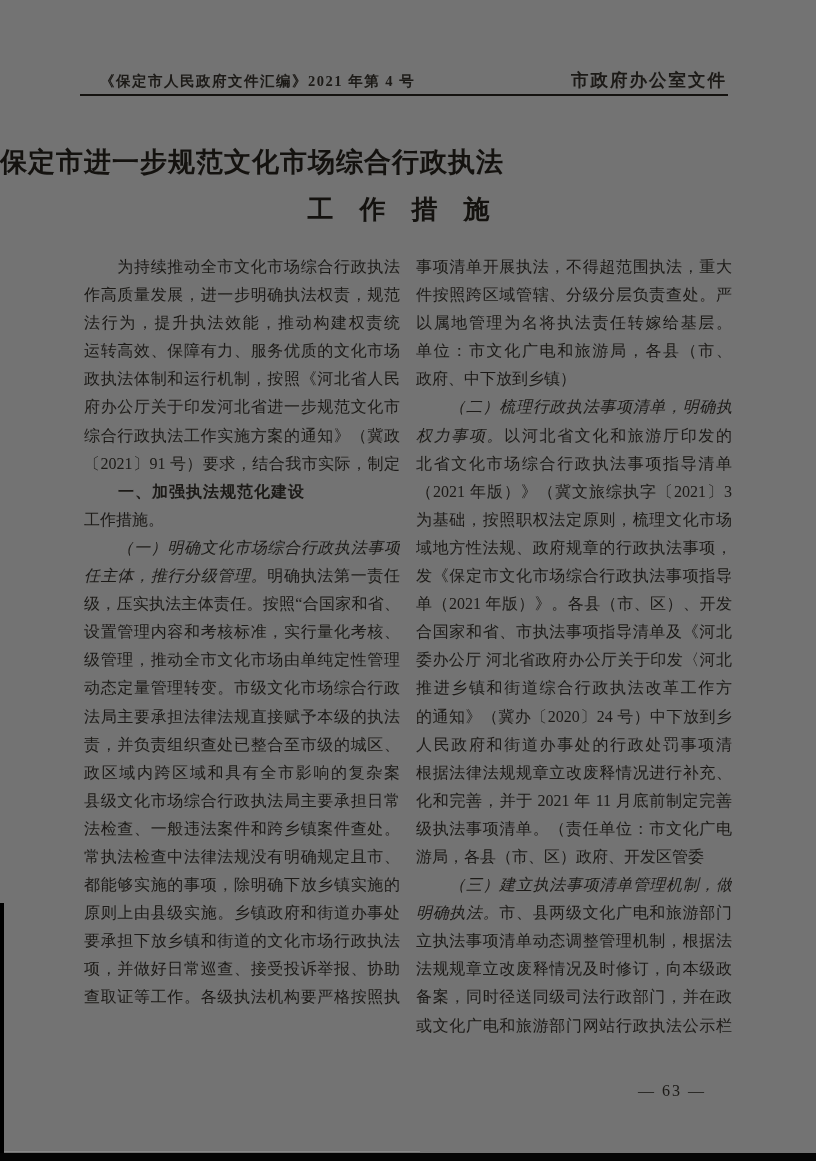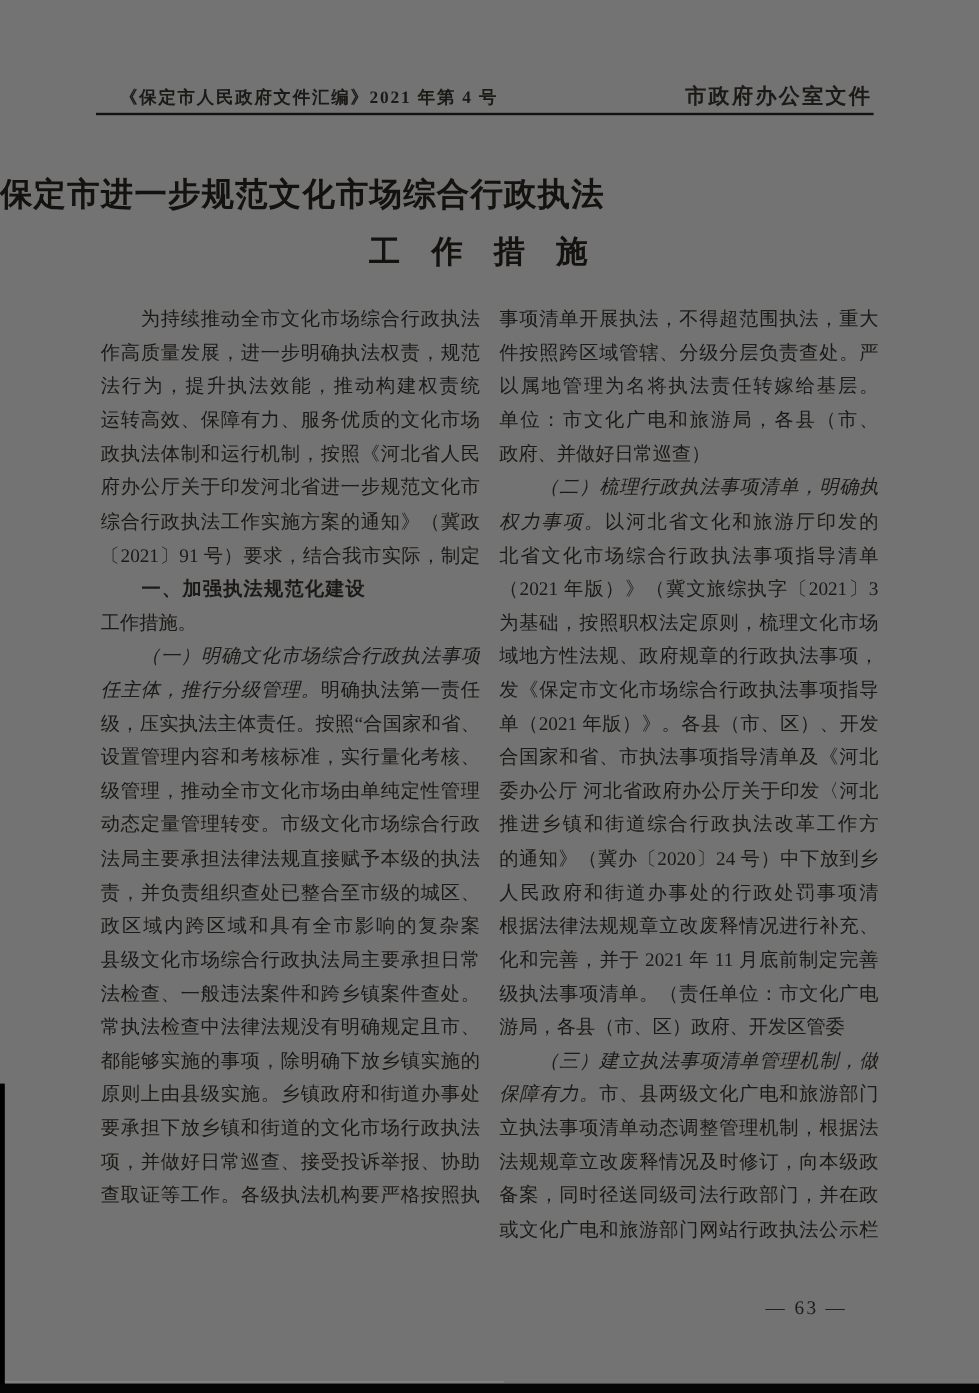--- a/index.html
+++ b/index.html
@@ -123,40 +123,40 @@
       <div class="line"><span class="seg normal">要承担下放乡镇和街道的文化市场行政执法事</span></div>
       <div class="line"><span class="seg normal">项，并做好日常巡查、接受投诉举报、协助调</span></div>
       <div class="line"><span class="seg normal">查取证等工作。各级执法机构要严格按照执法</span></div>
     </div>
 
   <div class="col col-right">
       <div class="line"><span class="seg normal">事项清单开展执法，不得超范围执法，重大案</span></div>
       <div class="line"><span class="seg normal">件按照跨区域管辖、分级分层负责查处。严禁</span></div>
       <div class="line"><span class="seg normal">以属地管理为名将执法责任转嫁给基层。（责任</span></div>
       <div class="line"><span class="seg normal">单位：市文化广电和旅游局，各县（市、区）</span></div>
-      <div class="line end"><span class="seg normal">政府、并做好日常巡查）</span></div>
+      <div class="line end"><span class="seg normal">政府、中下放到乡镇）</span></div>
       <div class="line"><span class="seg kai">　　（二）梳理行政执法事项清单，明确执法</span></div>
       <div class="line"><span class="seg kai">权力事项。</span><span class="seg normal">以河北省文化和旅游厅印发的《河</span></div>
       <div class="line"><span class="seg normal">北省文化市场综合行政执法事项指导清单</span></div>
       <div class="line"><span class="seg normal">（2021 年版）》（冀文旅综执字〔2021〕3 号）</span></div>
       <div class="line"><span class="seg normal">为基础，按照职权法定原则，梳理文化市场领</span></div>
       <div class="line"><span class="seg normal">域地方性法规、政府规章的行政执法事项，印</span></div>
       <div class="line"><span class="seg normal">发《保定市文化市场综合行政执法事项指导清</span></div>
       <div class="line"><span class="seg normal">单（2021 年版）》。各县（市、区）、开发区结</span></div>
       <div class="line"><span class="seg normal">合国家和省、市执法事项指导清单及《河北省</span></div>
       <div class="line"><span class="seg normal">委办公厅 河北省政府办公厅关于印发〈河北省</span></div>
       <div class="line"><span class="seg normal">推进乡镇和街道综合行政执法改革工作方案〉</span></div>
       <div class="line"><span class="seg normal">的通知》（冀办〔2020〕24 号）中下放到乡镇</span></div>
       <div class="line"><span class="seg normal">人民政府和街道办事处的行政处罚事项清单，</span></div>
       <div class="line"><span class="seg normal">根据法律法规规章立改废释情况进行补充、细</span></div>
       <div class="line"><span class="seg normal">化和完善，并于 2021 年 11 月底前制定完善本</span></div>
       <div class="line"><span class="seg normal">级执法事项清单。（责任单位：市文化广电和旅</span></div>
       <div class="line end"><span class="seg normal">游局，各县（市、区）政府、开发区管委会）</span></div>
       <div class="line"><span class="seg kai">　　（三）建立执法事项清单管理机制，做好</span></div>
-      <div class="line"><span class="seg kai">保障有力。</span><span class="seg normal">市、县两级文化广电和旅游部门建</span></div>
+      <div class="line"><span class="seg kai">明确执法。</span><span class="seg normal">市、县两级文化广电和旅游部门建</span></div>
       <div class="line"><span class="seg normal">立执法事项清单动态调整管理机制，根据法律</span></div>
       <div class="line"><span class="seg normal">法规规章立改废释情况及时修订，向本级政府</span></div>
       <div class="line"><span class="seg normal">备案，同时径送同级司法行政部门，并在政府</span></div>
       <div class="line"><span class="seg normal">或文化广电和旅游部门网站行政执法公示栏目</span></div>
     </div>
 
   <div class="page-num">— 63 —</div>
 
   <div class="artifact-bottom-thin"></div>
   <div class="artifact-left"></div>

